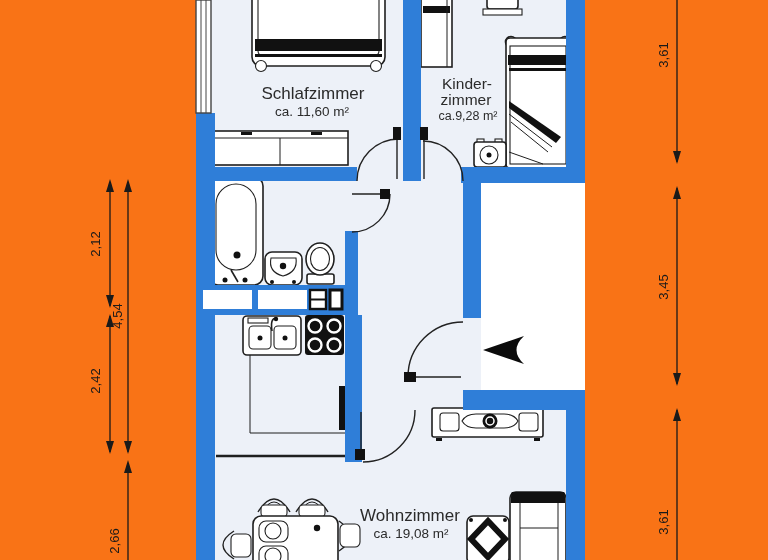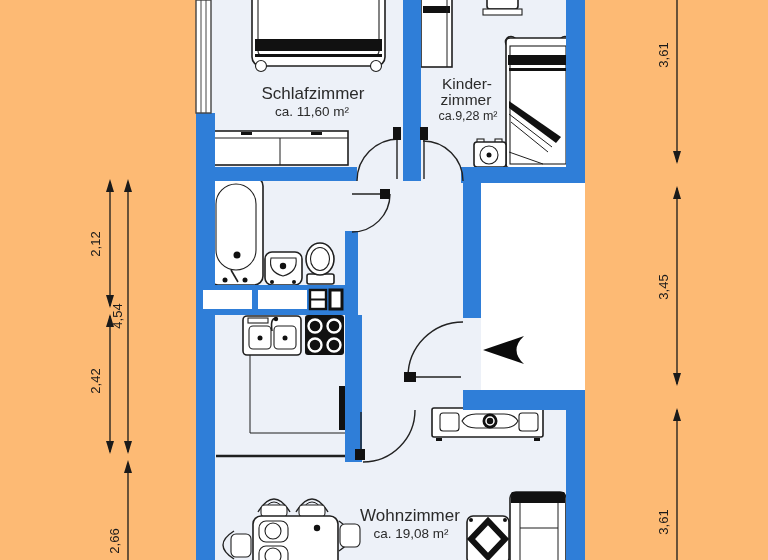--- a/index.html
+++ b/index.html
@@ -1,16 +1,16 @@
 <!DOCTYPE html>
 <html style="--wall: #2f7ed8; --floor: #edf1f8; --line: #1a1a1a;"><head>
 <meta charset="utf-8">
 <style>
   html,body{margin:0;padding:0;background:#ffffff;}
-  .stage{width:768px;height:560px;position:relative;background:#fdba74;overflow:hidden;}
+  .stage{width:768px;height:560px;position:relative;background:#f97316;overflow:hidden;}
   svg{display:block;}
   .wall{fill:var(--wall,#2f7ed8);}
   .floor{fill:var(--floor,#edf1f8);}
   .porch{fill:#ffffff;}
   .f{fill:#ffffff;stroke:#1f1f1f;stroke-width:1.6;}
   .f2{fill:#ffffff;stroke:#1f1f1f;stroke-width:1.1;}
   .fb{fill:#111111;stroke:none;}
   .ln{fill:none;stroke:#1f1f1f;stroke-width:1.6;}
   .thin{fill:none;stroke:#1f1f1f;stroke-width:1;}
   .door{fill:none;stroke:#222222;stroke-width:1.4;}

